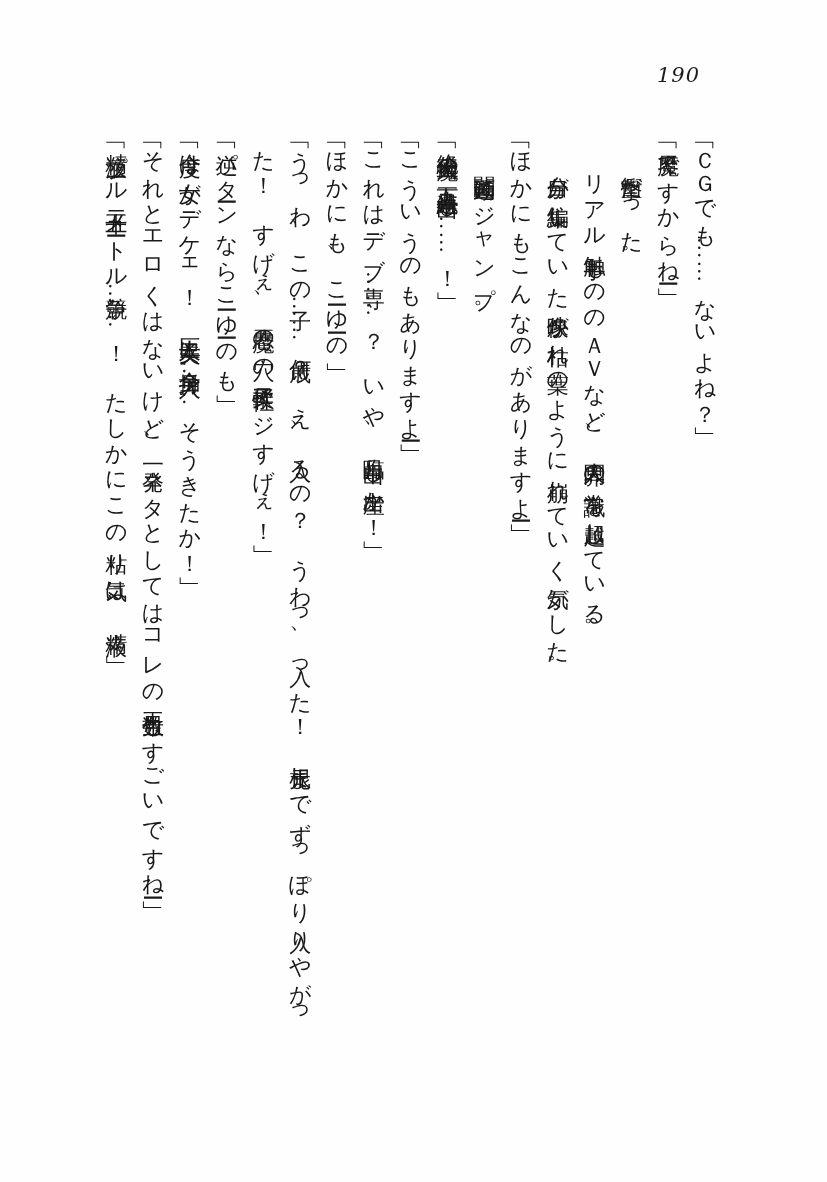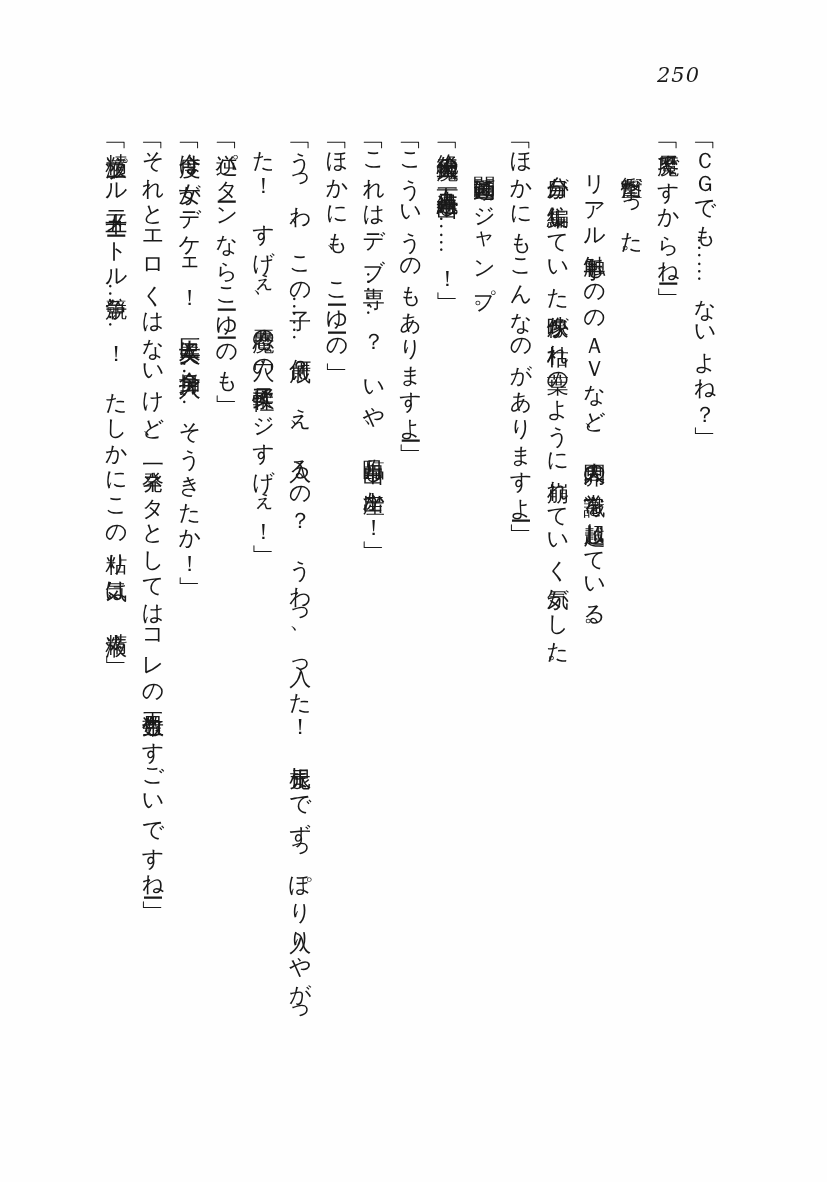--- a/index.html
+++ b/index.html
@@ -45,21 +45,21 @@
   }
   .text-block p.indent {
     text-indent: 23.5px;
   }
 </style>
 </head>
 <body>
 
 <div class="page">
 
-  <div class="page-number">250</div>
+  <div class="page-number">190</div>
 
   <div class="text-block">
     <p>「ＣＧでも……ないよね？」</p>
     <p>「魔界ですからねー」</p>
     <p class="indent">衝撃だった。</p>
     <p class="indent">リアル触手もののＡＶなど、人間界の常識を超越している。</p>
     <p class="indent">自分が編集していた映像が枯れ葉のように崩れていく気がした。</p>
     <p>「ほかにもこんなのがありますよー」</p>
     <p class="indent">関連動画にジャンプ。</p>
     <p>「絶倫大魔王の五百人連続中出し……！」</p>

